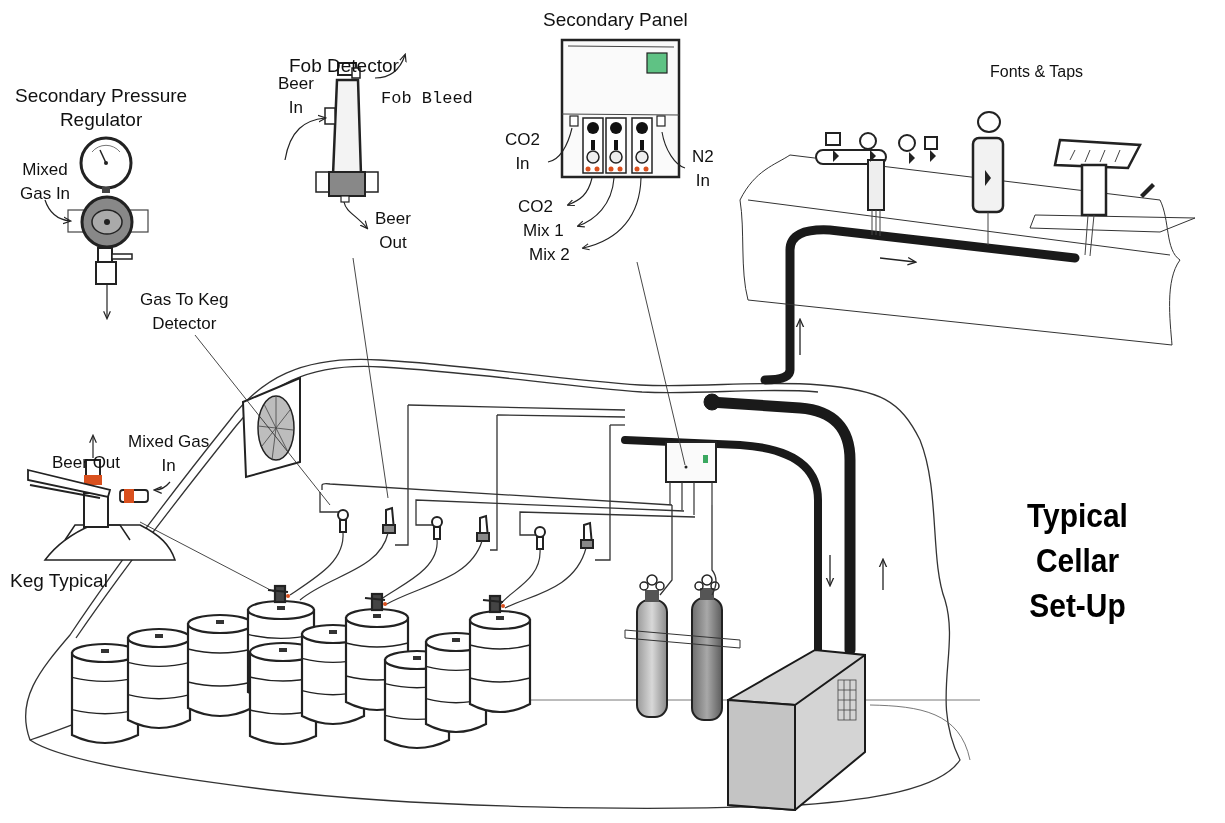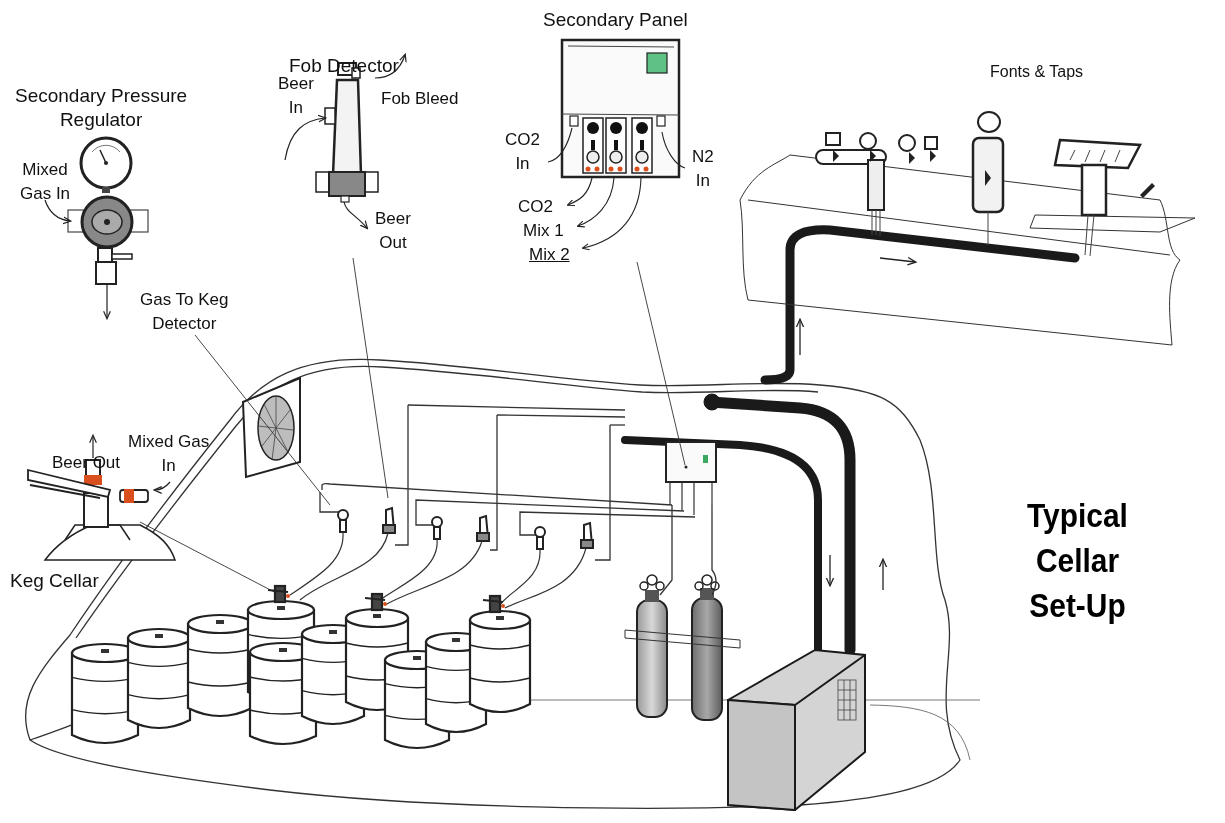--- a/index.html
+++ b/index.html
@@ -389,45 +389,45 @@
 <div class="lbl" style="left:140px; top:288px;">
   <div>Gas To Keg</div>
   <div>Detector</div>
 </div>
 
 <div class="lbl big" style="left:289px; top:18px;margin-top:36px;">Fob Detector</div>
 <div class="lbl" style="left:278px; top:72px;">
   <div>Beer</div>
   <div>In</div>
 </div>
-<div class="lbl" style="left:381px; top:87px;">Fob Bleed</div>
+<div class="lbl" style="left:381px; top:87px;font-family:Liberation Mono, monospace;">Fob Bleed</div>
 <div class="lbl" style="left:375px; top:207px;">
   <div>Beer</div>
   <div>Out</div>
 </div>
 
 <div class="lbl big" style="left:543px; top:8px;">Secondary Panel</div>
 <div class="lbl" style="left:505px; top:128px;">
   <div>CO2</div>
   <div>In</div>
 </div>
 <div class="lbl" style="left:692px; top:145px;">
   <div>N2</div>
   <div>In</div>
 </div>
 <div class="lbl" style="left:518px; top:195px;">CO2</div>
 <div class="lbl" style="left:523px; top:219px;">Mix 1</div>
-<div class="lbl" style="left:529px; top:243px;text-decoration:underline;">Mix 2</div>
+<div class="lbl" style="left:529px; top:243px;">Mix 2</div>
 
 <div class="lbl" style="left:990px; top:60px; font-size:16px;">Fonts &amp; Taps</div>
 
 <div class="lbl" style="left:52px; top:403px;margin-top:48px;">Beer Out</div>
 <div class="lbl" style="left:128px; top:430px;">
   <div>Mixed Gas</div>
   <div>In</div>
 </div>
-<div class="lbl big" style="left:10px; top:569px;">Keg Cellar</div>
+<div class="lbl big" style="left:10px; top:569px;">Keg Typical</div>
 
 <div class="title">
   <span>Typical</span>
   <span>Cellar</span>
   <span>Set-Up</span>
 </div>
 
 </body></html>

